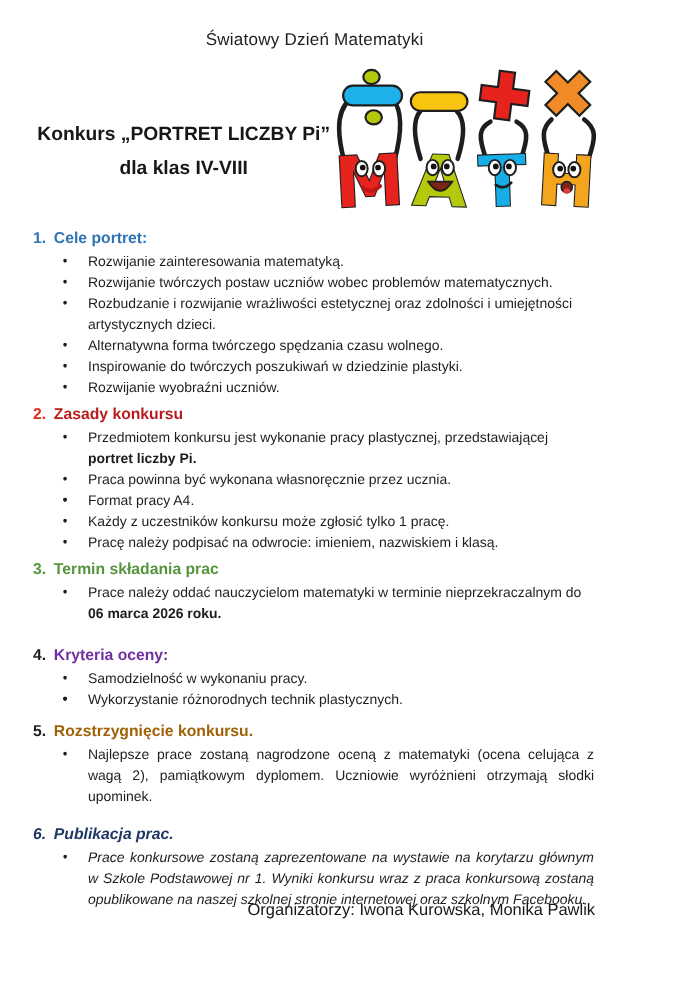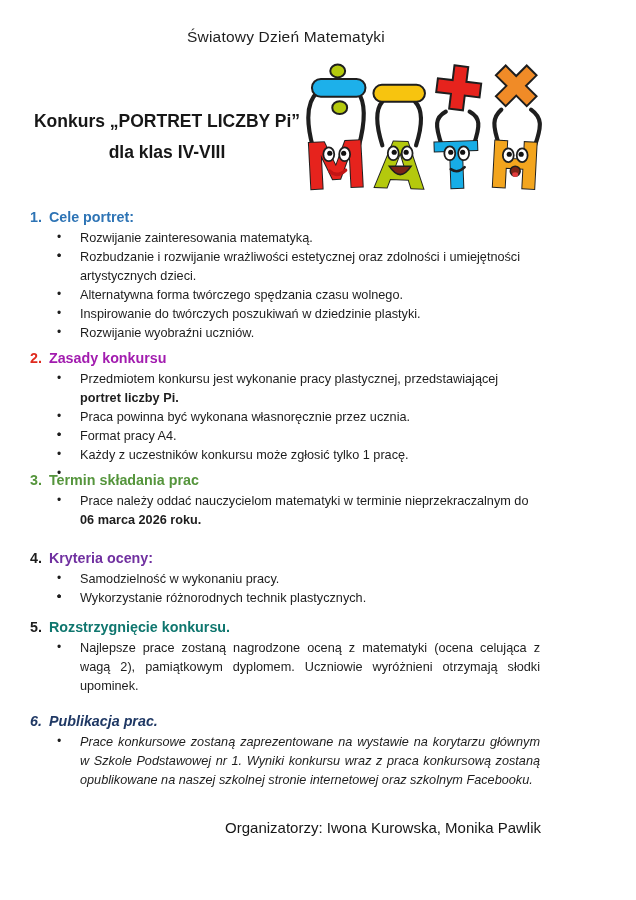--- a/index.html
+++ b/index.html
@@ -99,39 +99,39 @@
       </svg>
     </div>
   </div>
 
   <section class="sec">
     <h2 class="sec-h">
       <span class="sec-num" style="color: rgb(46, 116, 181);">1.</span><span class="sec-ttl" style="color: rgb(46, 116, 181);">Cele portret:</span>
     </h2>
     <ul class="blist">
       <li><span class="dot">•</span><span>Rozwijanie zainteresowania matematyką.</span></li>
-      <li><span class="dot">•</span></li>
+      <li><span class="dot">•</span><span>Rozwijanie twórczych postaw uczniów wobec problemów matematycznych.</span></li>
       <li><span class="dot">•</span><span>Rozbudzanie i rozwijanie wrażliwości estetycznej oraz zdolności i umiejętności artystycznych dzieci.</span></li>
       <li><span class="dot">•</span><span>Alternatywna forma twórczego spędzania czasu wolnego.</span></li>
       <li><span class="dot">•</span><span>Inspirowanie do twórczych poszukiwań w dziedzinie plastyki.</span></li>
       <li><span class="dot">•</span><span>Rozwijanie wyobraźni uczniów.</span></li>
     </ul>
   </section>
 
   <section class="sec">
     <h2 class="sec-h">
-      <span class="sec-num" style="color: rgb(223, 42, 30);">2.</span><span class="sec-ttl" style="color: #a21caf;">Zasady konkursu</span>
+      <span class="sec-num" style="color: rgb(223, 42, 30);">2.</span><span class="sec-ttl" style="color: #b91c1c;">Zasady konkursu</span>
     </h2>
     <ul class="blist">
       <li><span class="dot">•</span><span>Przedmiotem konkursu jest wykonanie pracy plastycznej, przedstawiającej </span><span class="bold-tail">portret liczby Pi.</span></li>
       <li><span class="dot">•</span><span>Praca powinna być wykonana własnoręcznie przez ucznia.</span></li>
       <li class="just"><span class="dot">•</span></li>
       <li><span class="dot">•</span><span>Format pracy A4.</span></li>
       <li><span class="dot">•</span><span>Każdy z uczestników konkursu może zgłosić tylko 1 pracę.</span></li>
-      <li><span class="dot">•</span></li>
+      <li><span class="dot">•</span><span>Pracę należy podpisać na odwrocie: imieniem, nazwiskiem i klasą.</span></li>
     </ul>
   </section>
 
   <section class="sec">
     <h2 class="sec-h">
       <span class="sec-num" style="color: rgb(85, 149, 60);">3.</span><span class="sec-ttl" style="color: rgb(85, 149, 60);">Termin składania prac</span>
     </h2>
     <ul class="blist">
       <li><span class="dot">•</span><span>Prace należy oddać nauczycielom matematyki w terminie nieprzekraczalnym do </span><span class="bold-tail">06 marca 2026 roku.</span></li>
     </ul>
@@ -144,21 +144,21 @@
     <ul class="blist">
       <li><span class="dot">•</span><span>Samodzielność w wykonaniu pracy.</span></li>
       <li><span class="dot">•</span></li>
       <li><span class="dot">•</span></li>
       <li><span class="dot">•</span><span>Wykorzystanie różnorodnych technik plastycznych.</span></li>
     </ul>
   </section>
 
   <section class="sec sec--5">
     <h2 class="sec-h">
-      <span class="sec-num" style="color: rgb(29, 29, 29);">5.</span><span class="sec-ttl" style="color: #0f766e;">Rozstrzygnięcie konkursu.</span>
+      <span class="sec-num" style="color: rgb(29, 29, 29);">5.</span><span class="sec-ttl" style="color: #a16207;">Rozstrzygnięcie konkursu.</span>
     </h2>
     <ul class="blist">
       <li class="just"><span class="dot">•</span><span>Najlepsze prace zostaną nagrodzone oceną z matematyki (ocena celująca z wagą 2), pamiątkowym dyplomem. Uczniowie wyróżnieni otrzymają słodki upominek.</span></li>
     </ul>
   </section>
 
   <section class="sec sec--6">
     <h2 class="sec-h">
       <span class="sec-num" style="color: rgb(31, 56, 100);">6.</span><span class="sec-ttl" style="color: rgb(31, 56, 100);">Publikacja prac.</span>
     </h2>

